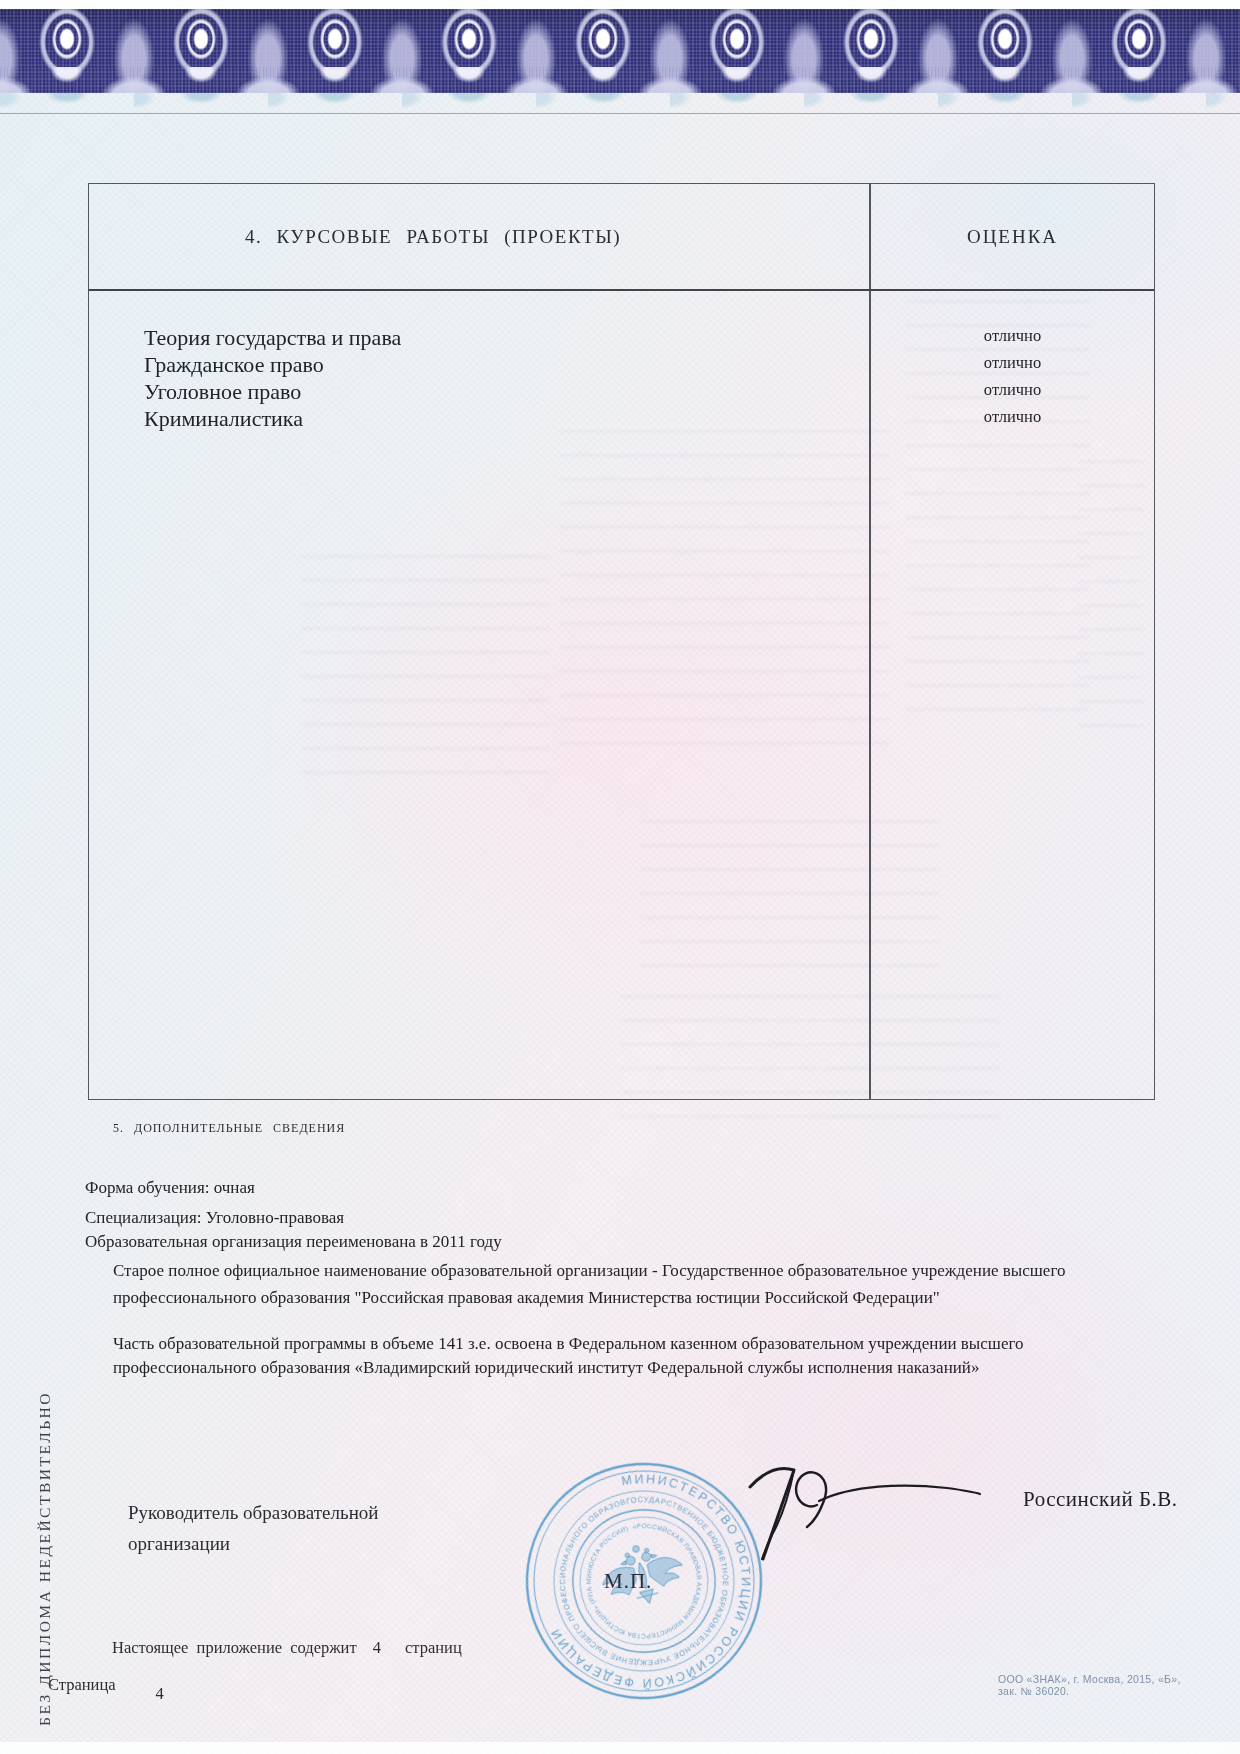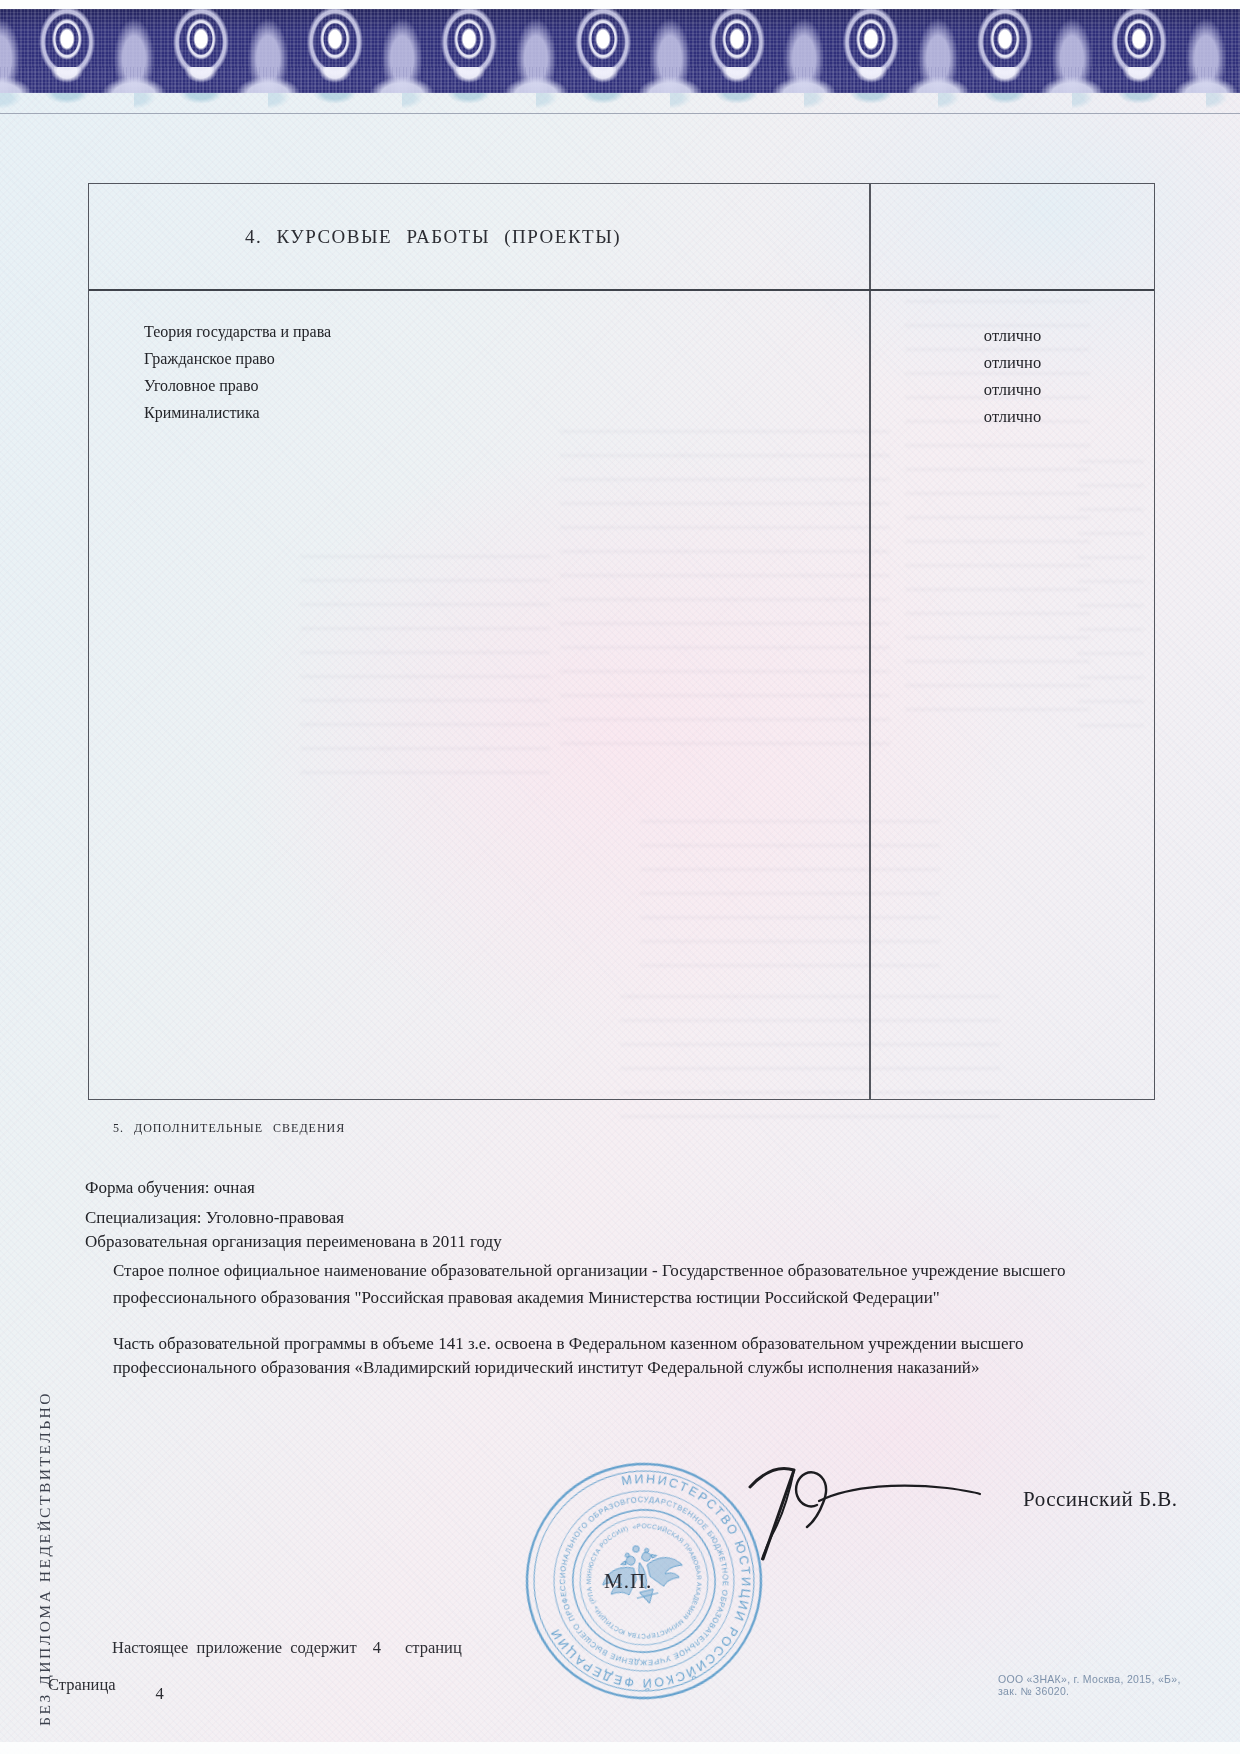--- a/index.html
+++ b/index.html
@@ -60,21 +60,21 @@
   .th-subjects{
     position:absolute; left:0; top:0; width:780px; height:105px;
     display:flex; align-items:center; justify-content:center;
     font-size:19px; letter-spacing:1.5px; word-spacing:8px; color:#2c2d33; padding-right:92px; box-sizing:border-box;
   }
   .th-grade{
     position:absolute; left:782px; top:0; width:283px; height:105px;
     display:flex; align-items:center; justify-content:center;
     font-size:19px; letter-spacing:2px; color:#2c2d33;
   }
-  .subject-list{position:absolute; left:55px; top:134px; width:700px; line-height:27px; font-size:16px; color:#222328;}
+  .subject-list{position:absolute; left:55px; top:140px; width:700px; line-height:27px; font-size:22px; color:#222328;}
   .grade-list{position:absolute; left:782px; top:138px; width:283px; line-height:27px; font-size:16.5px; text-align:center; color:#222328;}
   
   .section-title{position:absolute; left:113px; top:1121px; font-size:12px; letter-spacing:1px; word-spacing:6px; color:#2c2d33;}
   .info-line{position:absolute; left:85px; font-size:17px; color:#222328;}
   .para{position:absolute; left:85px; font-size:17px; line-height:27px; color:#222328; white-space:nowrap;margin-left:28px;}
   .para.tight{line-height:24px;}
   
   .head-label{position:absolute; left:128px; top:1497px; font-size:19px; line-height:31px; color:#2c2d33;}
   .signer-name{position:absolute; left:1023px; top:1487px; font-size:21px; letter-spacing:.5px; color:#212228;}
   .signature-svg{position:absolute; left:722px; top:1455px; width:300px; height:112px;}
@@ -108,20 +108,21 @@
   <div class="ghost" style="left:905px;top:300px;width:185px;height:430px;"></div>
   <div class="ghost" style="left:300px;top:555px;width:250px;height:230px;"></div>
   <div class="ghost" style="left:1078px;top:460px;width:66px;height:270px;"></div>
   <div class="ghost" style="left:620px;top:995px;width:380px;height:135px;"></div>
   <div class="ghost" style="left:640px;top:820px;width:300px;height:150px;"></div>
 
   <div class="course-table">
     <div class="vline"></div>
     <div class="hline"></div>
     <div class="th-subjects">4. КУРСОВЫЕ РАБОТЫ (ПРОЕКТЫ)</div>
+    <div class="th-grade">ОЦЕНКА</div>
     <div class="subject-list">
       <div>Теория государства и права</div>
       <div>Гражданское право</div>
       <div>Уголовное право</div>
       <div>Криминалистика</div>
     </div>
     <div class="grade-list">
       <div>отлично</div>
       <div>отлично</div>
       <div>отлично</div>
@@ -135,20 +136,24 @@
   <div class="info-line" style="top:1232px;">Образовательная организация переименована в 2011 году</div>
   <div class="para" style="top:1257px;">
     <div>Старое полное официальное наименование образовательной организации - Государственное образовательное учреждение высшего</div>
     <div>профессионального образования "Российская правовая академия Министерства юстиции Российской Федерации"</div>
   </div>
   <div class="para tight" style="top:1332px;">
     <div>Часть образовательной программы в объеме 141 з.е. освоена в Федеральном казенном образовательном учреждении высшего</div>
     <div>профессионального образования «Владимирский юридический институт Федеральной службы исполнения наказаний»</div>
   </div>
 
+  <div class="head-label">
+    <div>Руководитель образовательной</div>
+    <div>организации</div>
+  </div>
 
   <svg class="seal-svg" viewBox="0 0 242 242">
     <defs>
       <path id="ring-outer" d="M121,23 a98,98 0 1 1 -0.1,0"></path>
       <path id="ring-middle" d="M121,42 a79,79 0 1 1 -0.1,0"></path>
       <path id="ring-inner" d="M121,68 a53,53 0 1 1 -0.1,0"></path>
     </defs>
     <g stroke="#4f96c8" fill="none">
       <circle cx="121" cy="121" r="117" stroke-width="2.4"></circle>
       <circle cx="121" cy="121" r="110" stroke-width="1"></circle>

